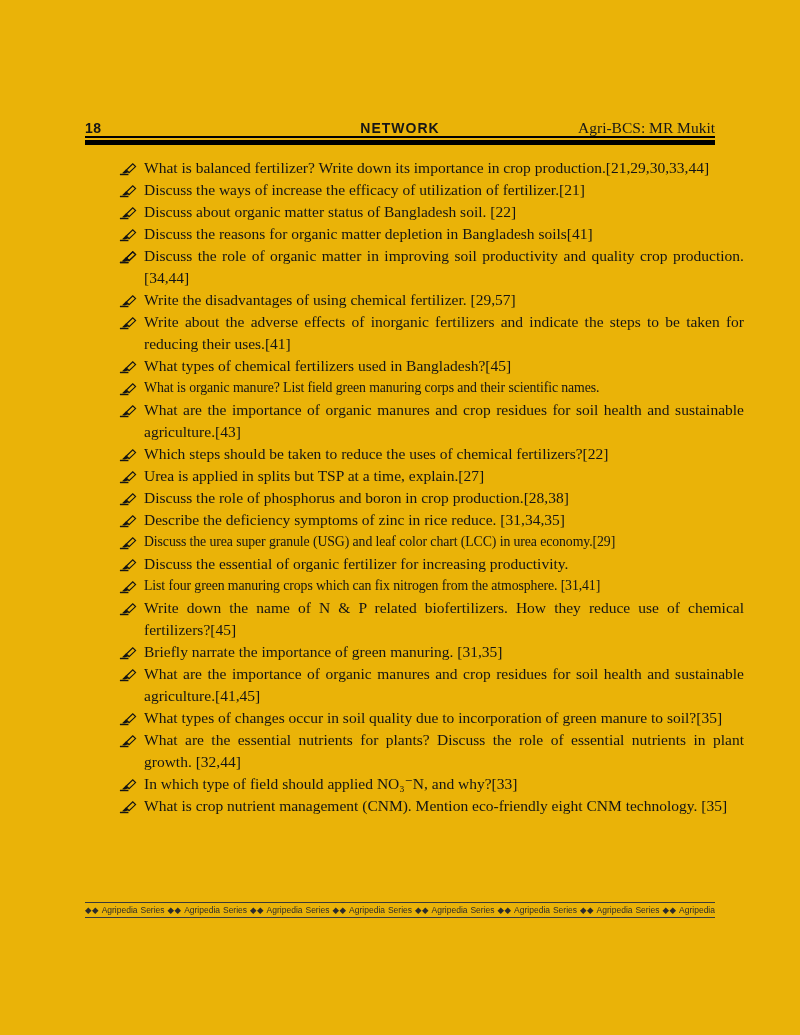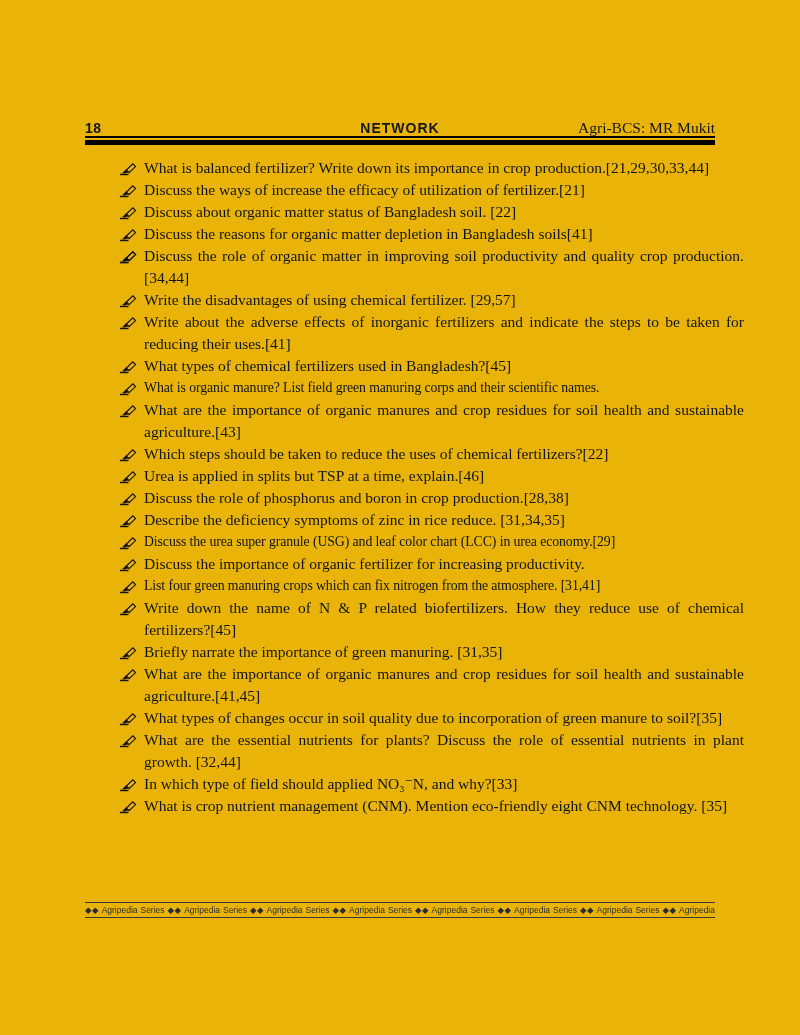--- a/index.html
+++ b/index.html
@@ -200,21 +200,21 @@
     <span class="qtext">Which steps should be taken to reduce the uses of chemical fertilizers?[22]</span>
   </li>
       <li>
     <span class="bullet">
       <svg width="18" height="14" viewBox="0 0 20 15" xmlns="http://www.w3.org/2000/svg">
         <path d="M1 13.6 H10.5" stroke="#141414" stroke-width="1.6" fill="none"></path>
         <path d="M3.4 12.3 L7.6 8.1 L10.6 11.1 L6.2 12.6 Z" fill="#141414"></path>
         <path d="M8.2 8.6 L15.3 1.7 L18.4 4.8 L11.2 11.7 Z" fill="none" stroke="#141414" stroke-width="1.3"></path>
       </svg>
     </span>
-    <span class="qtext">Urea is applied in splits but TSP at a time, explain.[46]</span>
+    <span class="qtext">Urea is applied in splits but TSP at a time, explain.[27]</span>
   </li>
       <li>
     <span class="bullet">
       <svg width="18" height="14" viewBox="0 0 20 15" xmlns="http://www.w3.org/2000/svg">
         <path d="M1 13.6 H10.5" stroke="#141414" stroke-width="1.6" fill="none"></path>
         <path d="M3.4 12.3 L7.6 8.1 L10.6 11.1 L6.2 12.6 Z" fill="#141414"></path>
         <path d="M8.2 8.6 L15.3 1.7 L18.4 4.8 L11.2 11.7 Z" fill="none" stroke="#141414" stroke-width="1.3"></path>
       </svg>
     </span>
     <span class="qtext">Discuss the role of phosphorus and boron in crop production.[28,38]</span>
@@ -240,21 +240,21 @@
     <span class="qtext">Discuss the urea super granule (USG) and leaf color chart (LCC) in urea economy.[29]</span>
   </li>
       <li>
     <span class="bullet">
       <svg width="18" height="14" viewBox="0 0 20 15" xmlns="http://www.w3.org/2000/svg">
         <path d="M1 13.6 H10.5" stroke="#141414" stroke-width="1.6" fill="none"></path>
         <path d="M3.4 12.3 L7.6 8.1 L10.6 11.1 L6.2 12.6 Z" fill="#141414"></path>
         <path d="M8.2 8.6 L15.3 1.7 L18.4 4.8 L11.2 11.7 Z" fill="none" stroke="#141414" stroke-width="1.3"></path>
       </svg>
     </span>
-    <span class="qtext">Discuss the importance of organic fertilizer for increasing productivity.</span>
+    <span class="qtext">Discuss the essential of organic fertilizer for increasing productivity.</span>
   </li>
       <li class="condensed">
     <span class="bullet">
       <svg width="18" height="14" viewBox="0 0 20 15" xmlns="http://www.w3.org/2000/svg">
         <path d="M1 13.6 H10.5" stroke="#141414" stroke-width="1.6" fill="none"></path>
         <path d="M3.4 12.3 L7.6 8.1 L10.6 11.1 L6.2 12.6 Z" fill="#141414"></path>
         <path d="M8.2 8.6 L15.3 1.7 L18.4 4.8 L11.2 11.7 Z" fill="none" stroke="#141414" stroke-width="1.3"></path>
       </svg>
     </span>
     <span class="qtext">List four green manuring crops which can fix nitrogen from the atmosphere. [31,41]</span>

